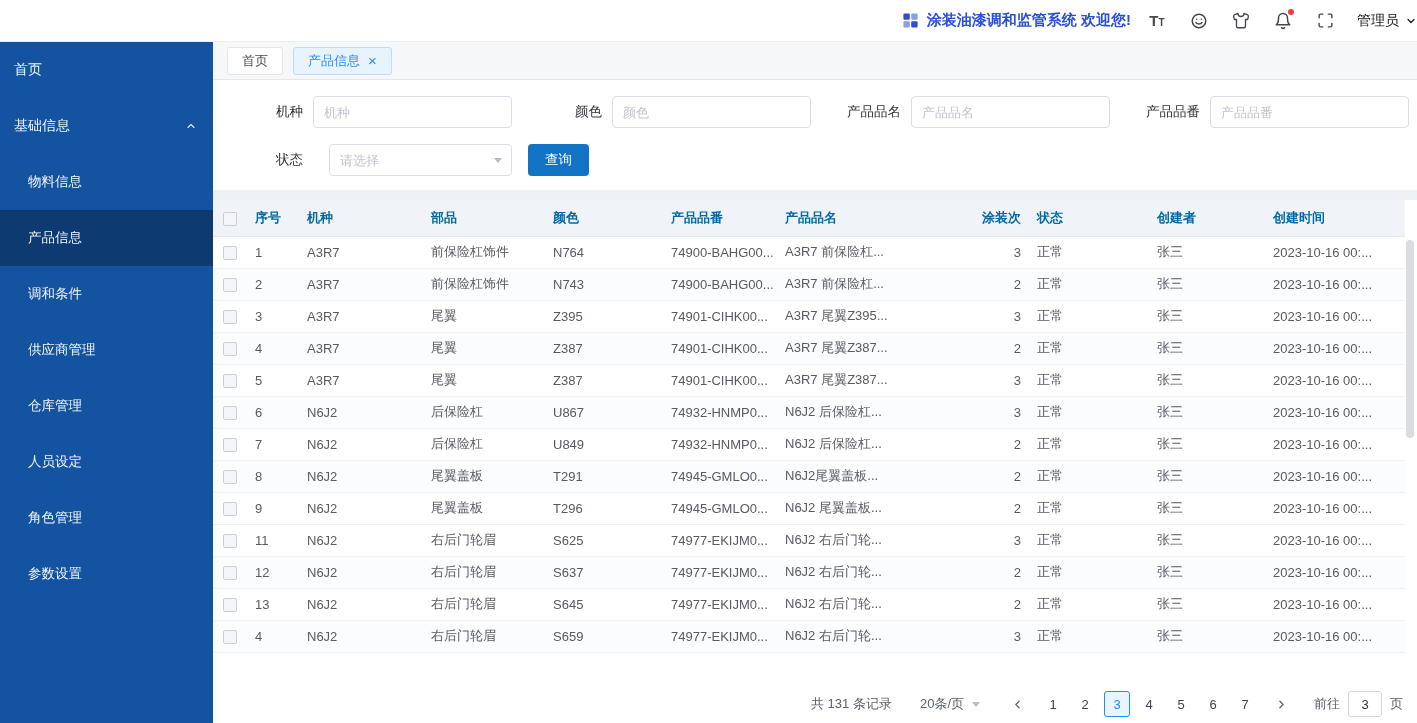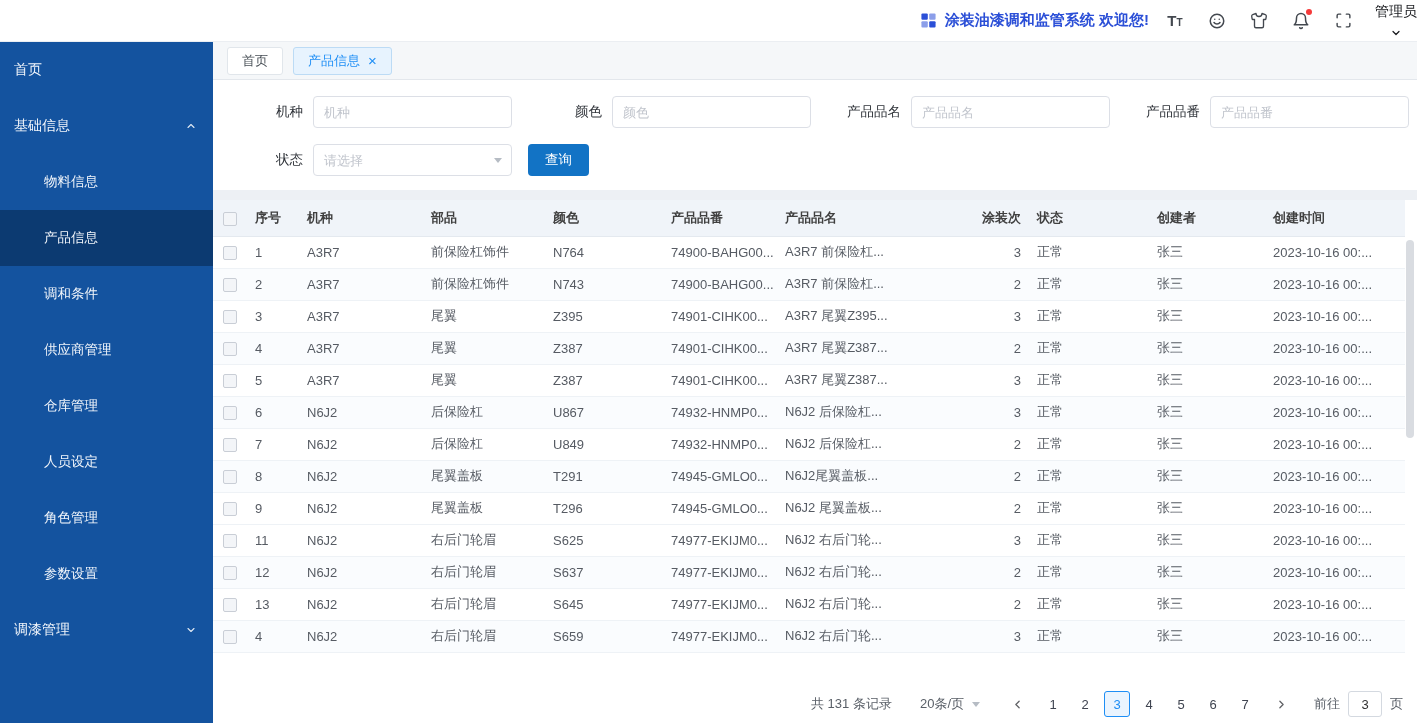--- a/index.html
+++ b/index.html
@@ -12,31 +12,31 @@
     padding:0 0; z-index:20;gap:16px; }
   .brand { display:flex; align-items:center; gap:8px; color:#2b4fd7; font-weight:bold; font-size:15px; }
   .logo-svg { display:block; }
   .header-right { display:flex; align-items:center; gap:22px; }
   .hicon { position:relative; width:20px; height:20px; display:flex; align-items:center; justify-content:center;
     color:#43484f; cursor:pointer; }
   .hicon svg { display:block; }
   .tt { font-weight:bold; font-size:15px; color:#43484f; }
   .tt small { font-size:10px; font-weight:bold; }
   .badge-dot { position:absolute; top:-2px; right:-1px; width:6px; height:6px; border-radius:50%; background:#f53a3a; }
-  .user { display:flex; align-items:center; gap:6px; font-size:14px; color:#16181c; cursor:pointer;flex-direction:column; }
+  .user { display:flex; align-items:center; gap:6px; font-size:14px; color:#16181c; cursor:pointer; }
   .user svg { display:block; color:#16181c; }
 
   
   .layout { position:absolute; top:42px; left:0; right:0; bottom:0; display:flex; }
 
   
   .sidebar { width:213px; flex:0 0 213px; background:#14539f; color:#fff; overflow:hidden; }
   .menu-item { height:56px; display:flex; align-items:center; justify-content:space-between;
     padding:0 16px 0 14px; font-size:14px; color:#f2f6fb; cursor:pointer; }
-  .menu-item.sub { padding-left:44px; font-size:13.5px; }
+  .menu-item.sub { padding-left:28px; font-size:13.5px; }
   .menu-item.active { background:#0c3a71; }
   .chev { width:12px; height:12px; color:#dfe8f3; flex:0 0 auto; }
   .chev svg { display:block; }
   .chev.up { transform:rotate(180deg); }
 
   
   .main { flex:1; min-width:0; display:flex; flex-direction:column; background:#edf0f4; }
 
   .tabbar { height:38px; flex:0 0 38px; background:#f5f7f9; border-bottom:1px solid #e3e7ec;
     display:flex; align-items:center; padding:0 14px; gap:10px; }
@@ -46,30 +46,30 @@
   .tab-close { font-size:15px; line-height:1; cursor:pointer; }
 
   .search-card { background:#fff; padding:16px 0 14px 0; flex:0 0 auto; }
   .search-row { display:flex; align-items:center; }
   .search-row + .search-row { margin-top:16px; }
   .field { width:299px; display:flex; align-items:center; flex:0 0 299px; }
   .field label { flex:0 0 100px; text-align:right; padding-right:10px; font-size:13.5px; color:#2e3238; }
   .field input, .select-input { flex:1; height:32px; border:1px solid #dcdfe6; border-radius:4px;
     padding:0 10px; font-size:13px; color:#333; outline:none; background:#fff; width:100%; }
   input::placeholder { color:#c0c4cc; }
-  .select-wrap { position:relative; flex:1; }
+  .select-wrap { position:relative; flex:1;margin-left:16px; }
   .caret-down { position:absolute; right:10px; top:14px; width:0; height:0;
     border-left:4px solid transparent; border-right:4px solid transparent; border-top:5px solid #b6bcc4; }
   .btn-primary { height:32px; padding:0 17px; margin-left:16px; background:#1273c5; color:#fff;
     border:none; border-radius:4px; font-size:13.5px; cursor:pointer;
     font-family:"Liberation Sans","DejaVu Sans",sans-serif; }
 
   .table-card { background:#fff; margin-top:10px; flex:1; position:relative; overflow:hidden; }
   table { width:1192px; border-collapse:collapse; table-layout:fixed; font-size:13px; color:#565b63; }
-  thead th { background:#f0f4f9; font-weight:bold; color:#404040; text-align:left; height:36px;
+  thead th { background:#f0f4f9; font-weight:bold; color:#0369a1; text-align:left; height:36px;
     padding:0 8px; border-bottom:1px solid #e4e9ef; white-space:nowrap; overflow:hidden; }
   tbody td { height:32px; padding:0 8px; border-bottom:1px solid #eef2f6; white-space:nowrap; overflow:hidden; }
   tbody tr.stripe td { background:#fafcfe; }
   .col-right { text-align:right; }
   .cb-cell, .cb-head { text-align:center; padding:0 !important; }
   .checkbox { width:14px; height:14px; border:1px solid #c9ced6; background:#f3f5f8; border-radius:2px;
     display:inline-block; vertical-align:middle; cursor:pointer; }
   .scrollbar-thumb { position:absolute; right:3px; top:40px; width:8px; height:198px;
     background:#d9dce1; border-radius:4px; cursor:pointer; }
 
@@ -182,28 +182,20 @@
     <span class="mi-label">人员设定</span>
 
   </div>
         <div class="menu-item sub">
     <span class="mi-label">角色管理</span>
 
   </div>
         <div class="menu-item sub">
     <span class="mi-label">参数设置</span>
 
-  </div>
-        <div class="menu-item">
-    <span class="mi-label">调漆管理</span>
-    <span class="chev">
-      <svg width="12" height="12" viewBox="0 0 24 24" fill="none" stroke="currentColor" stroke-width="2.2" stroke-linecap="round" stroke-linejoin="round">
-              <polyline points="6 9 12 15 18 9"></polyline>
-            </svg>
-    </span>
   </div>
       </div>
   </div>
 
   <div class="main">
 
     <div class="tabbar">
       <div class="tab">
         <span>首页</span>
       </div>

